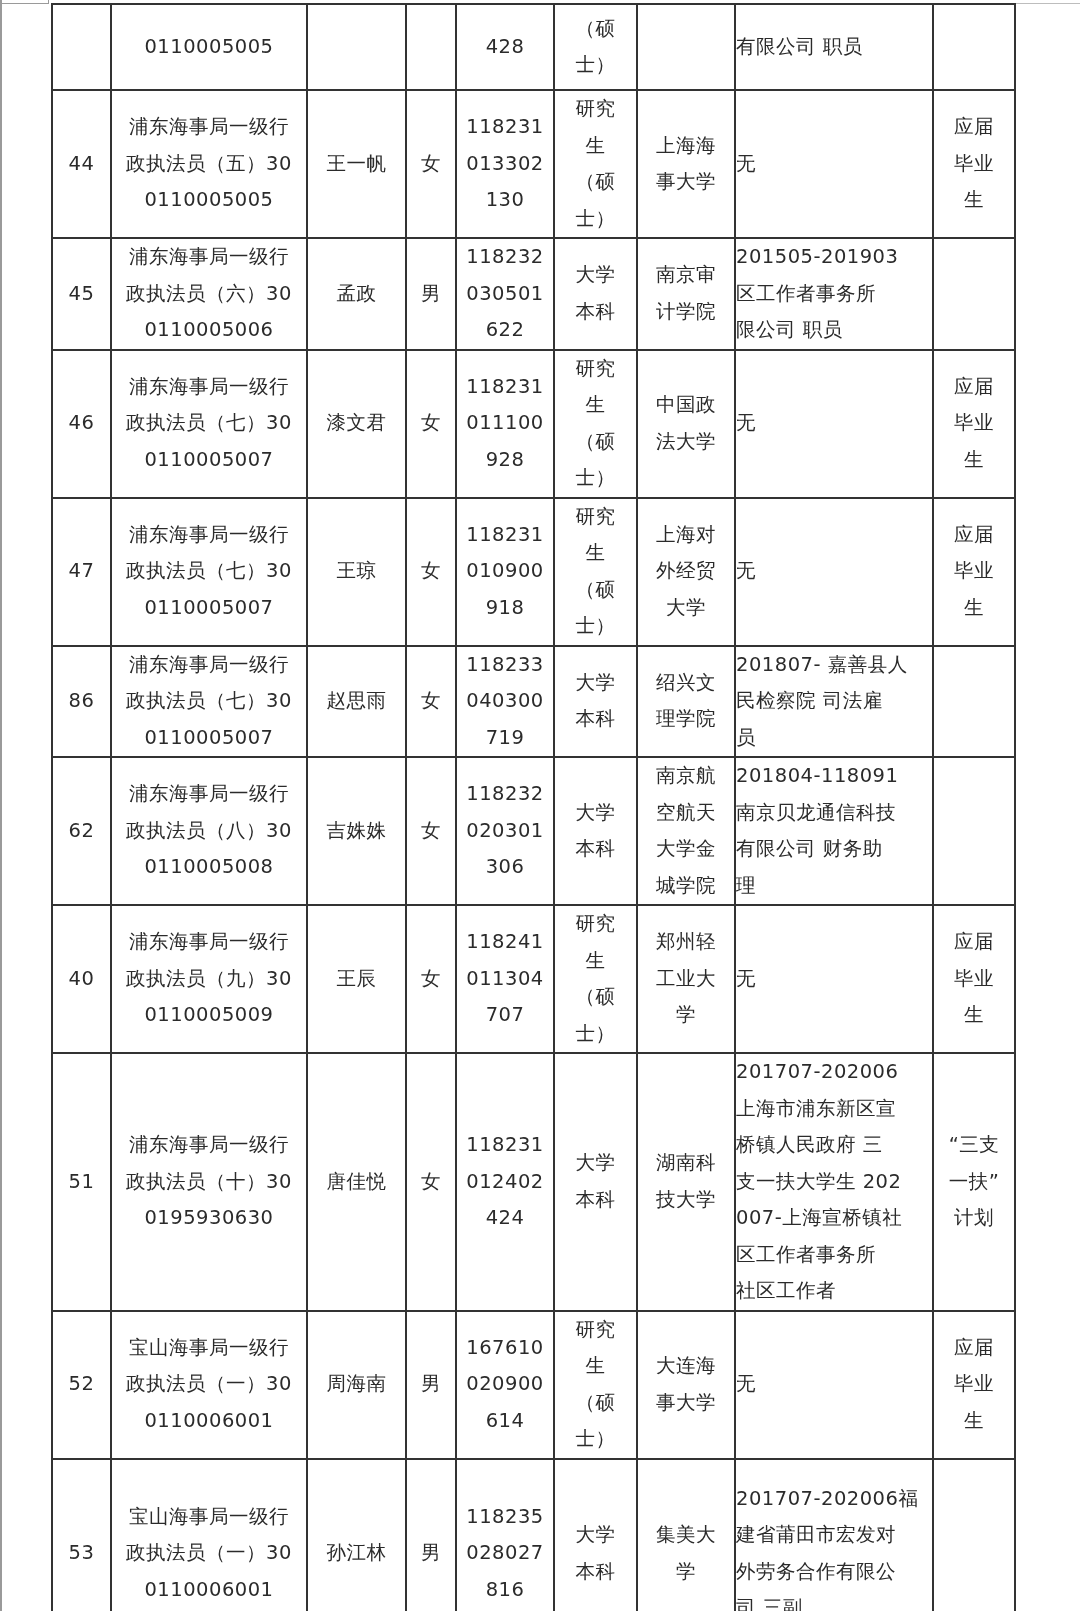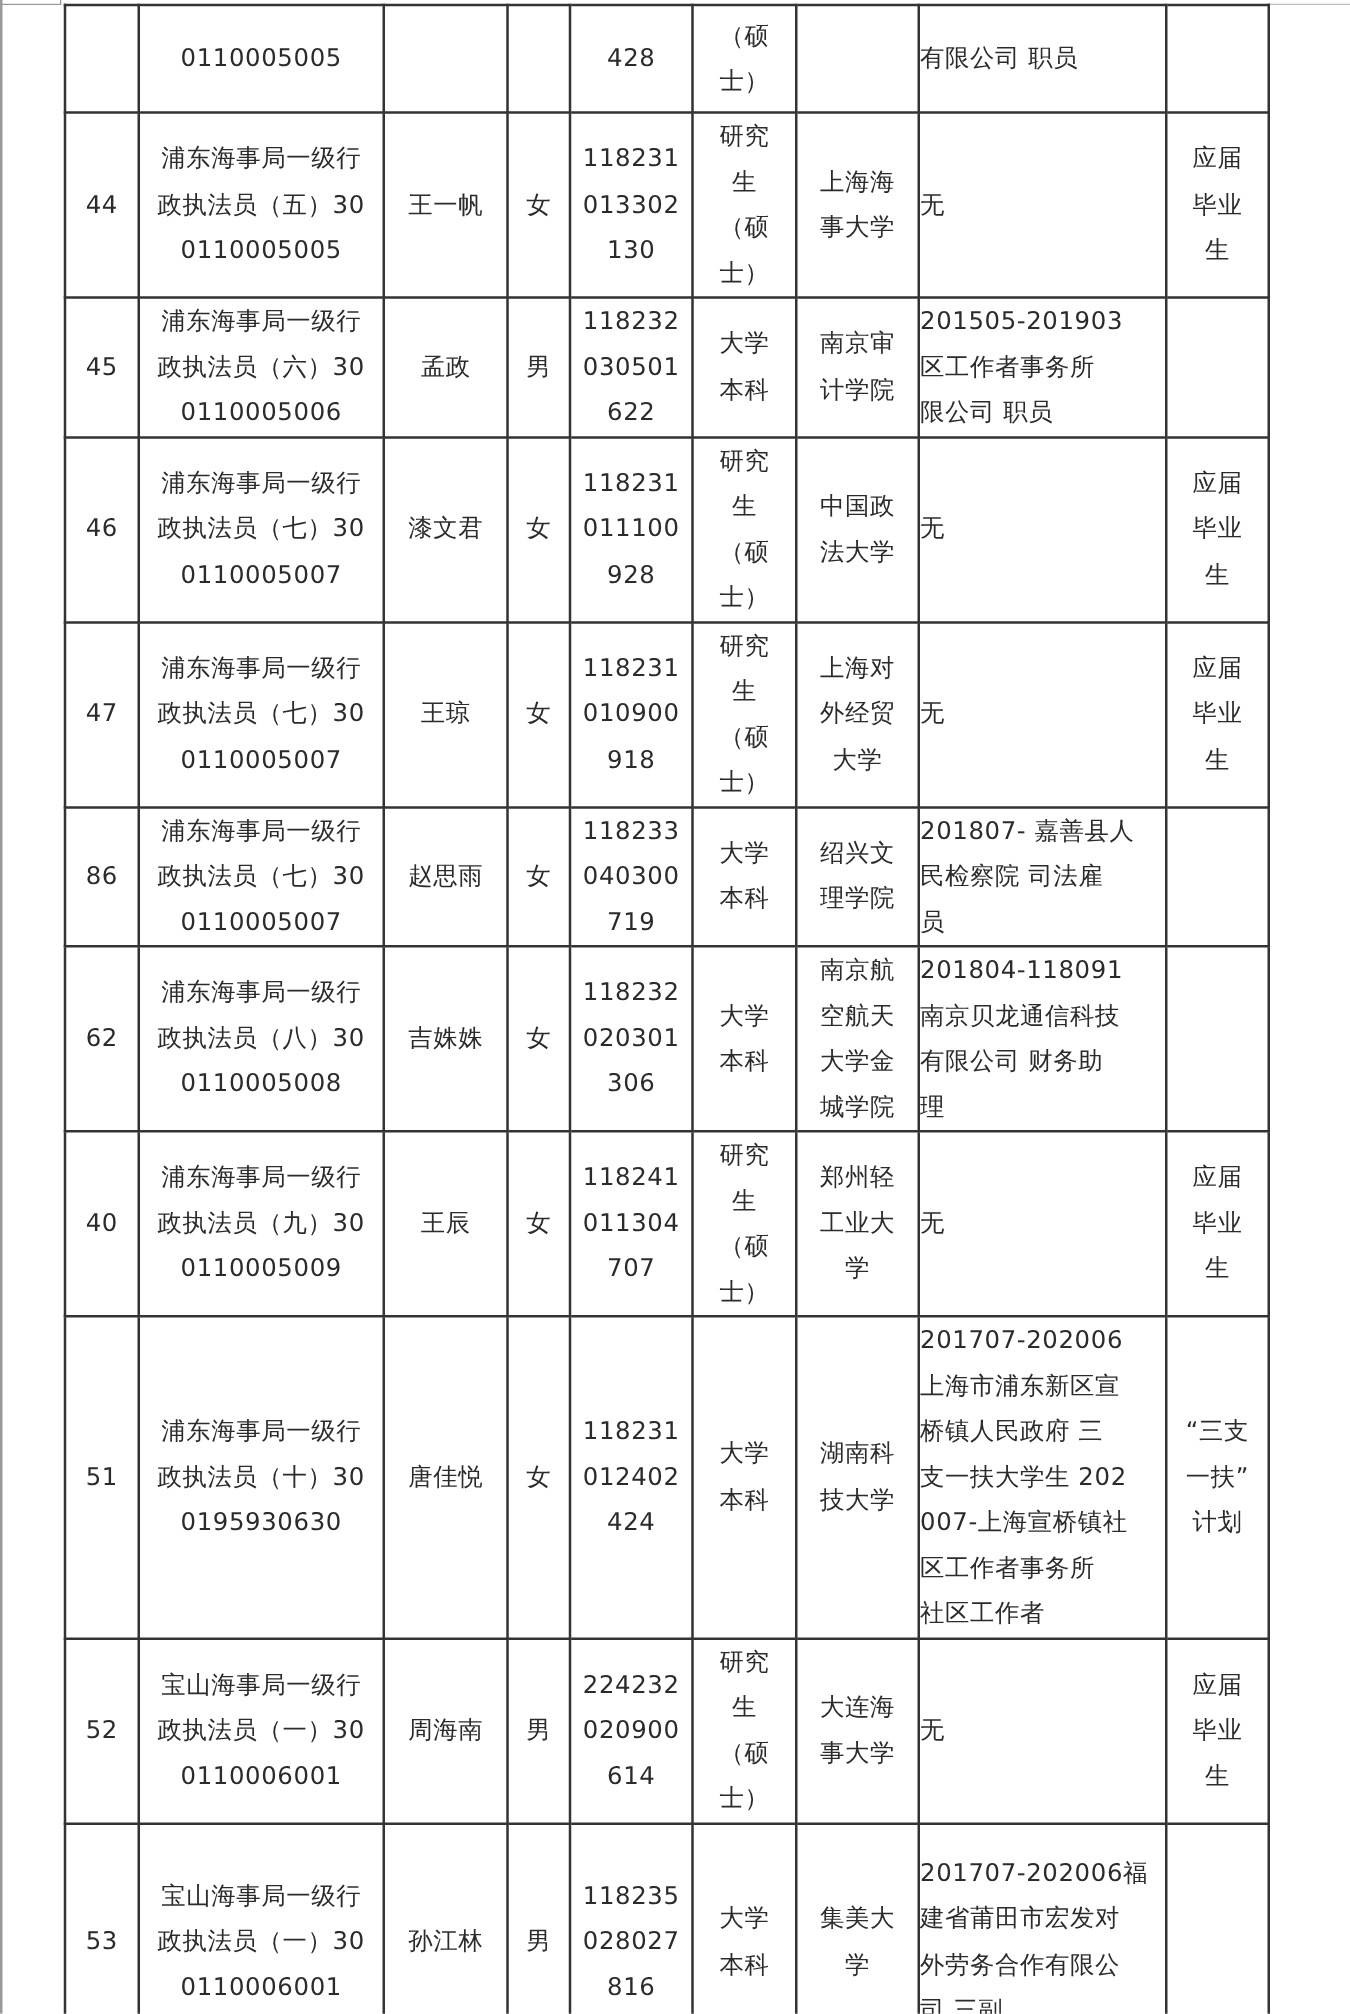--- a/index.html
+++ b/index.html
@@ -363,21 +363,21 @@
       <tr style="height: 144px;">
         <td>52</td>
         <td>
           <span class="cell-line">宝山海事局一级行</span>
           <span class="cell-line">政执法员（一）30</span>
           <span class="cell-line">0110006001</span>
         </td>
         <td>周海南</td>
         <td>男</td>
         <td>
-          <span class="cell-line">224232</span>
+          <span class="cell-line">167610</span>
           <span class="cell-line">020900</span>
           <span class="cell-line">614</span>
         </td>
         <td>
           <span class="cell-line">研究</span>
           <span class="cell-line">生</span>
           <span class="cell-line">（硕</span>
           <span class="cell-line">士）</span>
         </td>
         <td>

